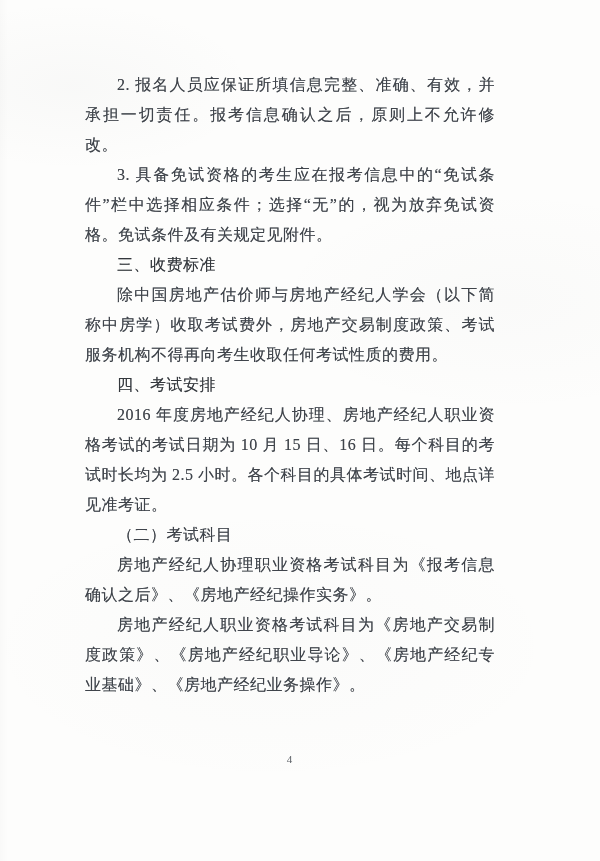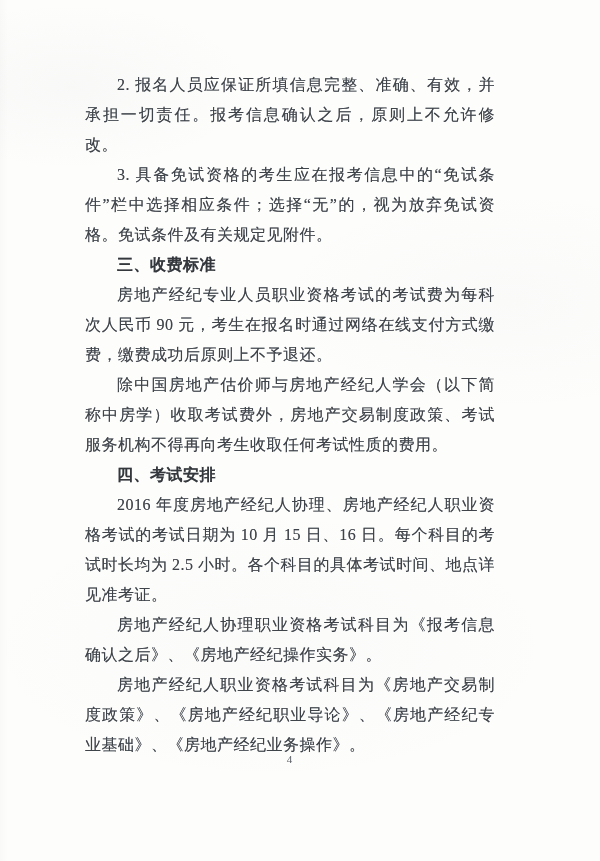--- a/index.html
+++ b/index.html
@@ -33,21 +33,21 @@
     text-align: justify;
     text-align-last: left;
     text-shadow: 0 0 0.5px rgba(63,68,75,0.55);
   }
   .content p {
     margin: 0;
     padding: 0;
     text-indent: 2em;
   }
   .content p.heading {
-    font-weight: bold;
+    font-weight: normal;
     color: #34383d;
   }
   .page-number {
     position: absolute;
     left: 85px;
     top: 753px;
     width: 410px;
     text-align: center;
     font-size: 11px;
     color: #5c6066;
@@ -56,23 +56,23 @@
 </style>
 </head>
 <body>
 
 <div class="page">
 
   <div class="content">
     <p class="body">2. 报名人员应保证所填信息完整、准确、有效，并承担一切责任。报考信息确认之后，原则上不允许修改。</p>
     <p class="body">3. 具备免试资格的考生应在报考信息中的“免试条件”栏中选择相应条件；选择“无”的，视为放弃免试资格。免试条件及有关规定见附件。</p>
     <p class="heading">三、收费标准</p>
-    <p class="body">房地产经纪专业人员职业资格考试的考试费为每科次人民币 90 元，考生在报名时通过网络在线支付方式缴费，缴费成功后原则上不予退还。</p>
     <p class="body">除中国房地产估价师与房地产经纪人学会（以下简称中房学）收取考试费外，房地产交易制度政策、考试服务机构不得再向考生收取任何考试性质的费用。</p>
     <p class="heading">四、考试安排</p>
     <p class="body">2016 年度房地产经纪人协理、房地产经纪人职业资格考试的考试日期为 10 月 15 日、16 日。每个科目的考试时长均为 2.5 小时。各个科目的具体考试时间、地点详见准考证。</p>
+    <p class="body">（二）考试科目</p>
     <p class="body">房地产经纪人协理职业资格考试科目为《报考信息确认之后》、《房地产经纪操作实务》。</p>
     <p class="body">房地产经纪人职业资格考试科目为《房地产交易制度政策》、《房地产经纪职业导论》、《房地产经纪专业基础》、《房地产经纪业务操作》。</p>
   </div>
 
   <div class="page-number">4</div>
 
 </div>
 
 </body></html>

